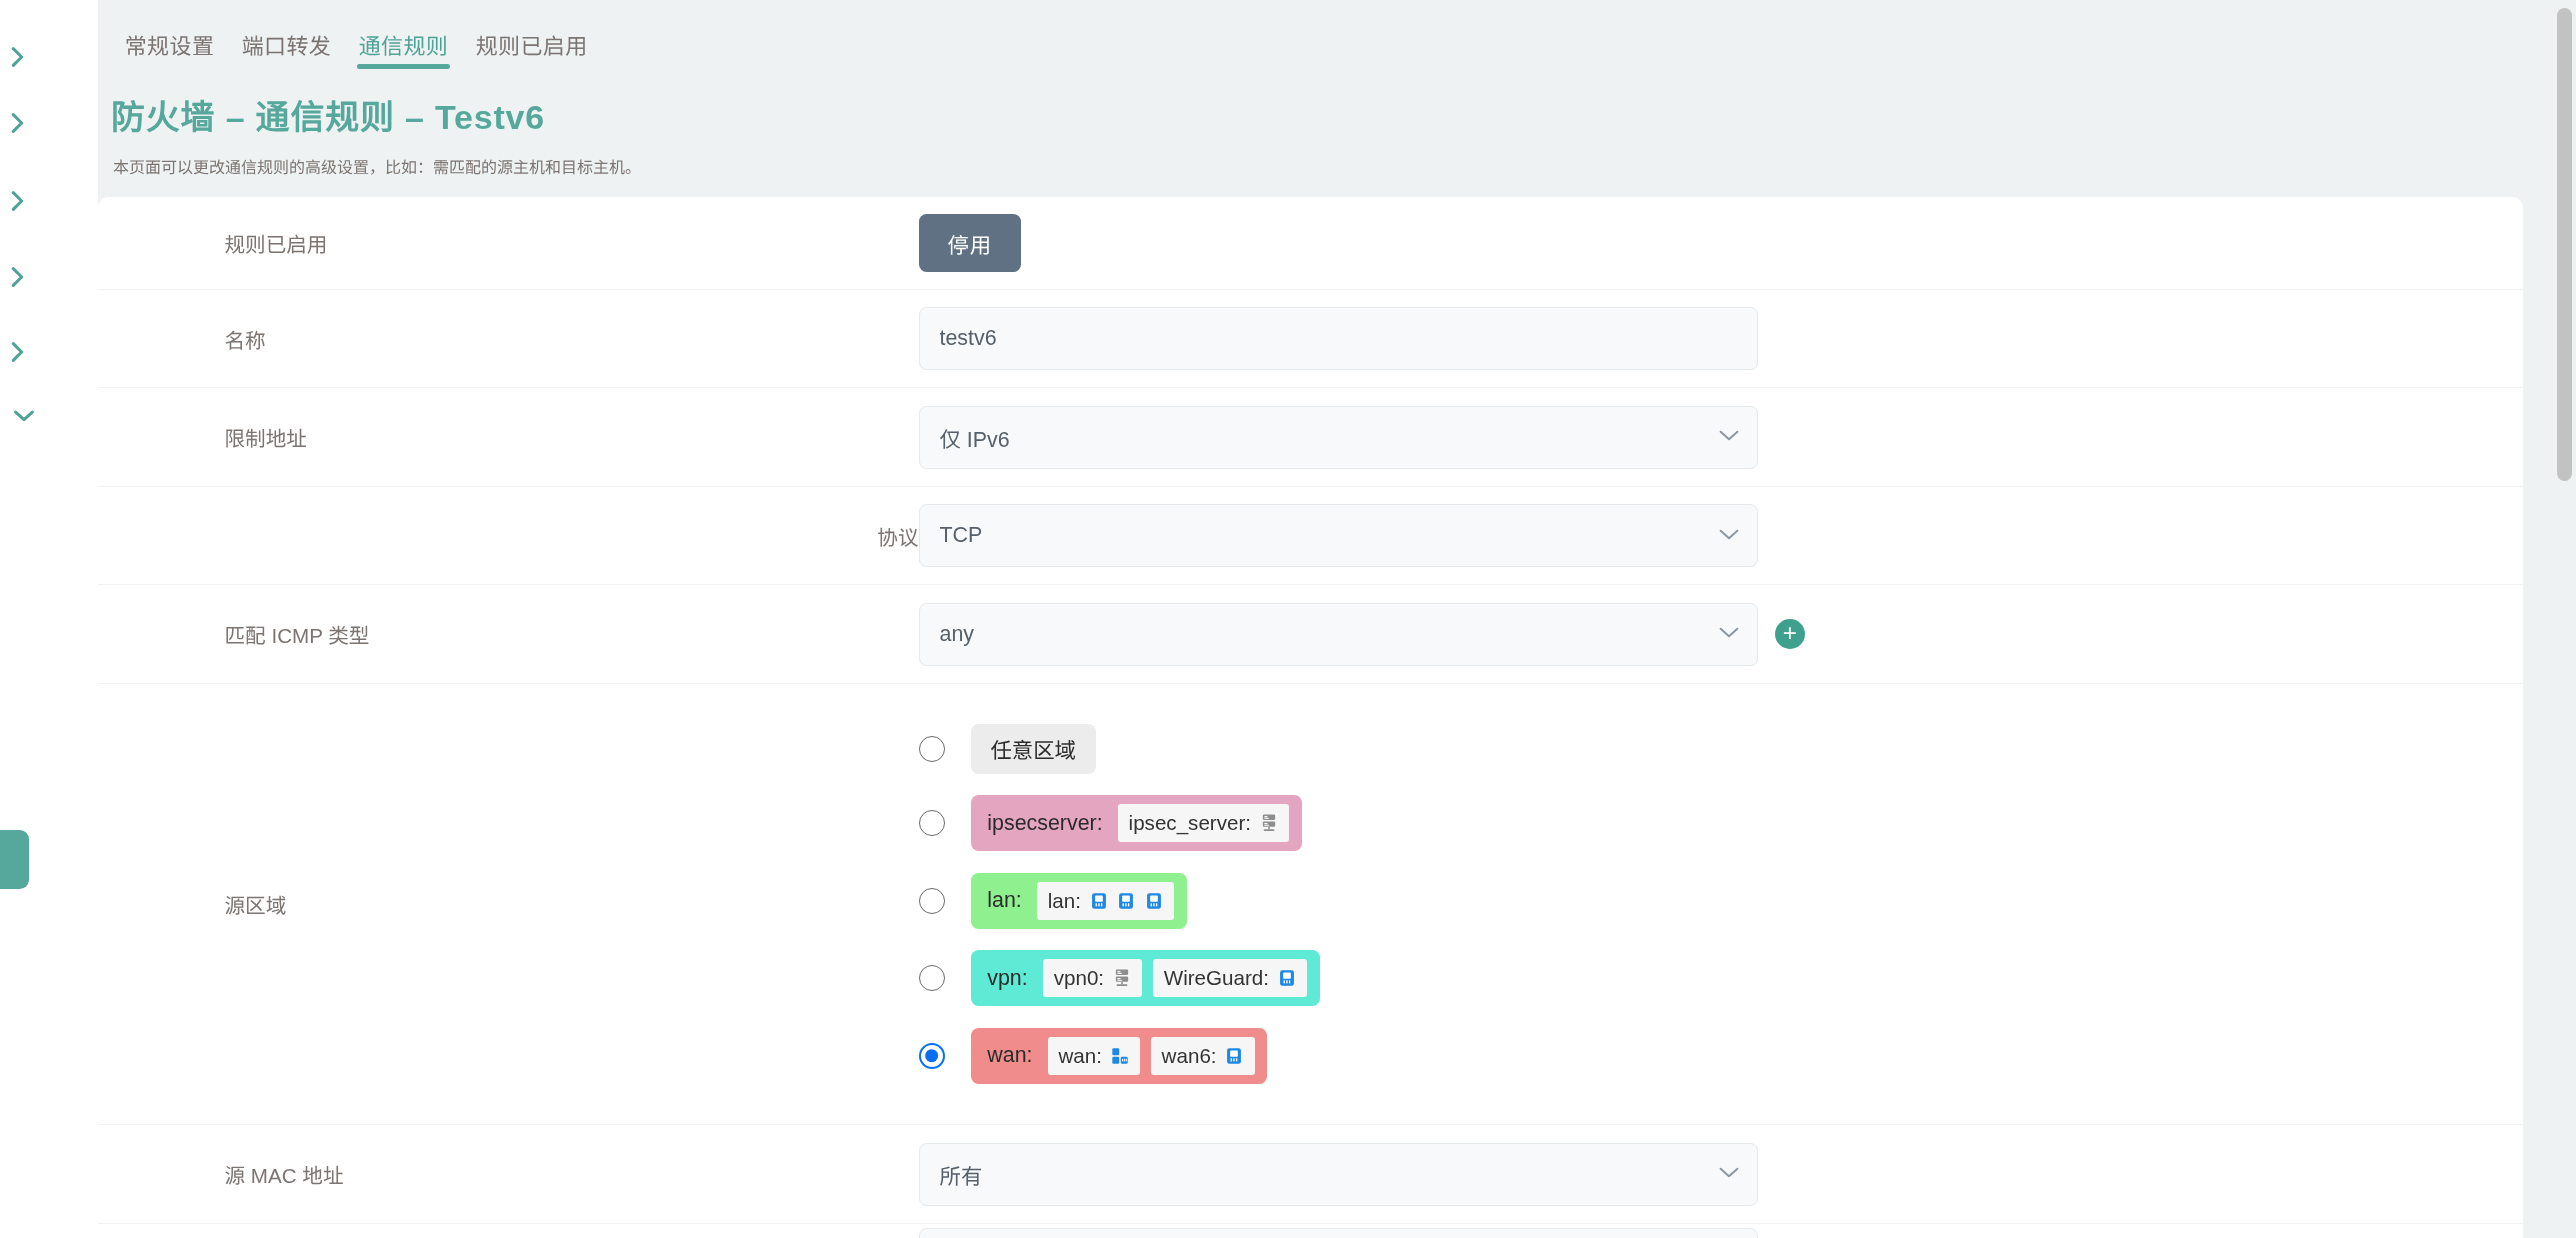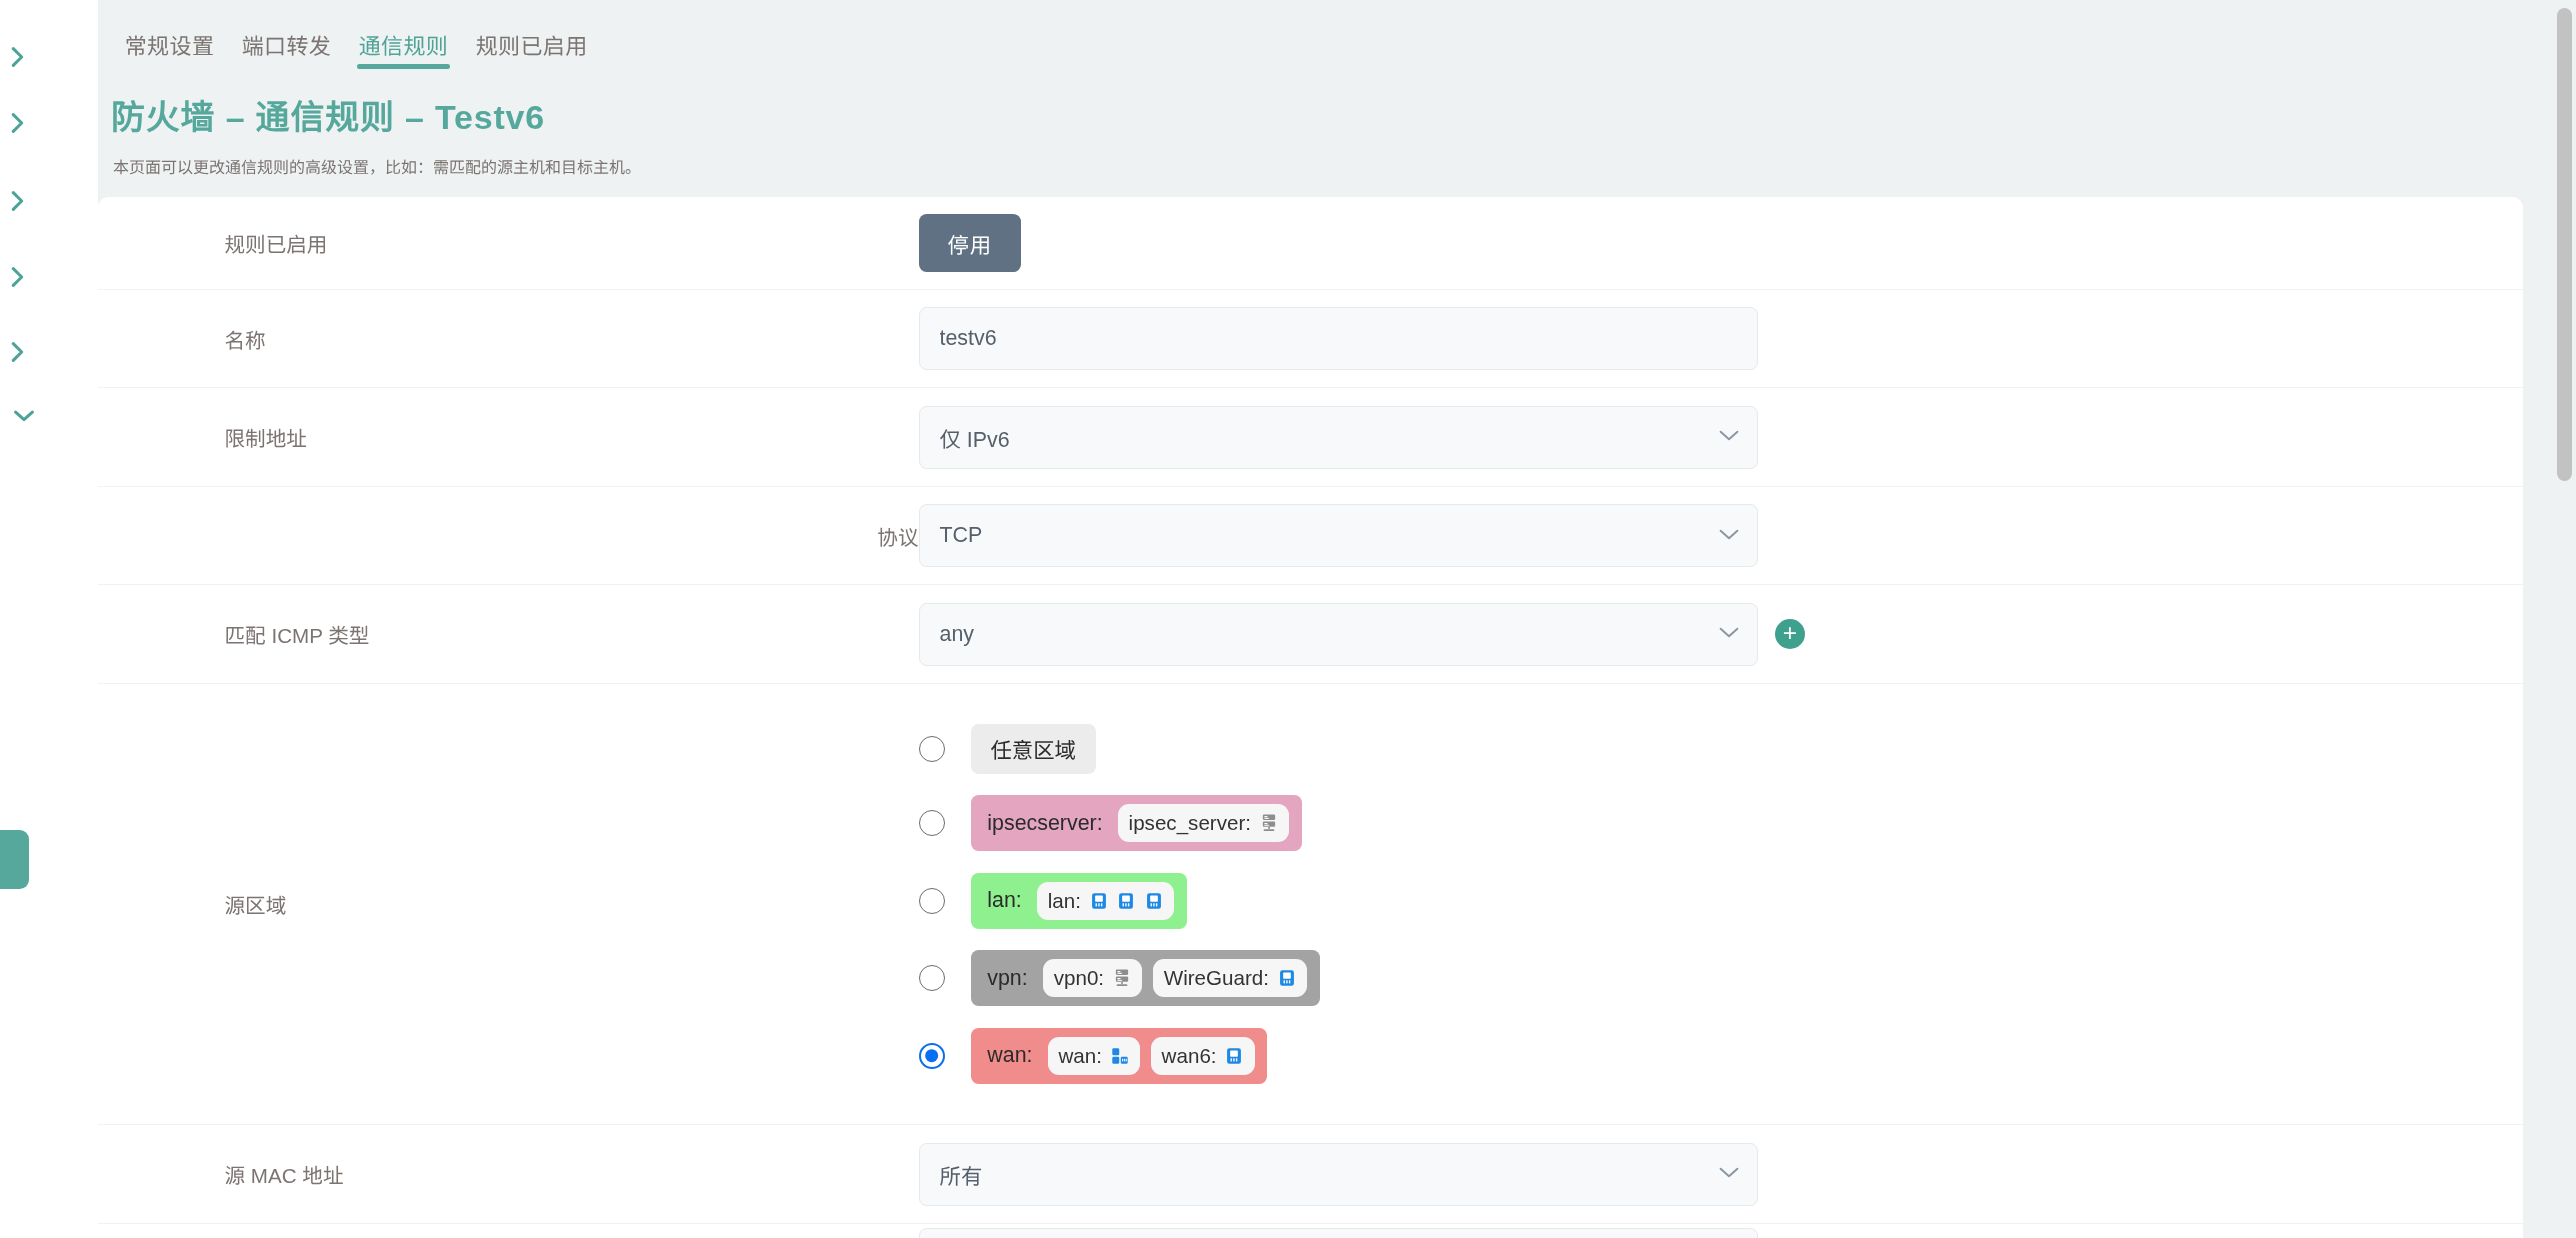--- a/index.html
+++ b/index.html
@@ -254,31 +254,31 @@
     border-radius: 7.6px;
     padding: 9.2px 12.2px;
     font-size: 21.4px;
     color: #2b2b2b;
     cursor: pointer;
     white-space: nowrap;
   }
   .zone-badge.z-any   { background: #ececec; padding: 9.2px 15.3px; }
   .zone-badge.z-ipsec { background: #e3a5c0; }
   .zone-badge.z-lan   { background: #8ef08e; }
-  .zone-badge.z-vpn   { background: #a3a3a3; }
+  .zone-badge.z-vpn   { background: #5eead4; }
   .zone-badge.z-wan   { background: #f08c8c; }
 
   .zone-name { padding: 0 4.6px; }
 
   .iface-chip {
     display: inline-flex;
     align-items: center;
     gap: 7.6px;
     background: #f6f6f6;
-    border-radius: 11px;
+    border-radius: 3px;
     padding: 6.9px 10.7px;
     font-size: 20.6px;
     color: #333333;
   }
   .iface-chip .ico { display: inline-flex; align-items: center; }
 
   
   .scrollbar-track {
     position: absolute;
     right: 0; top: 0;

